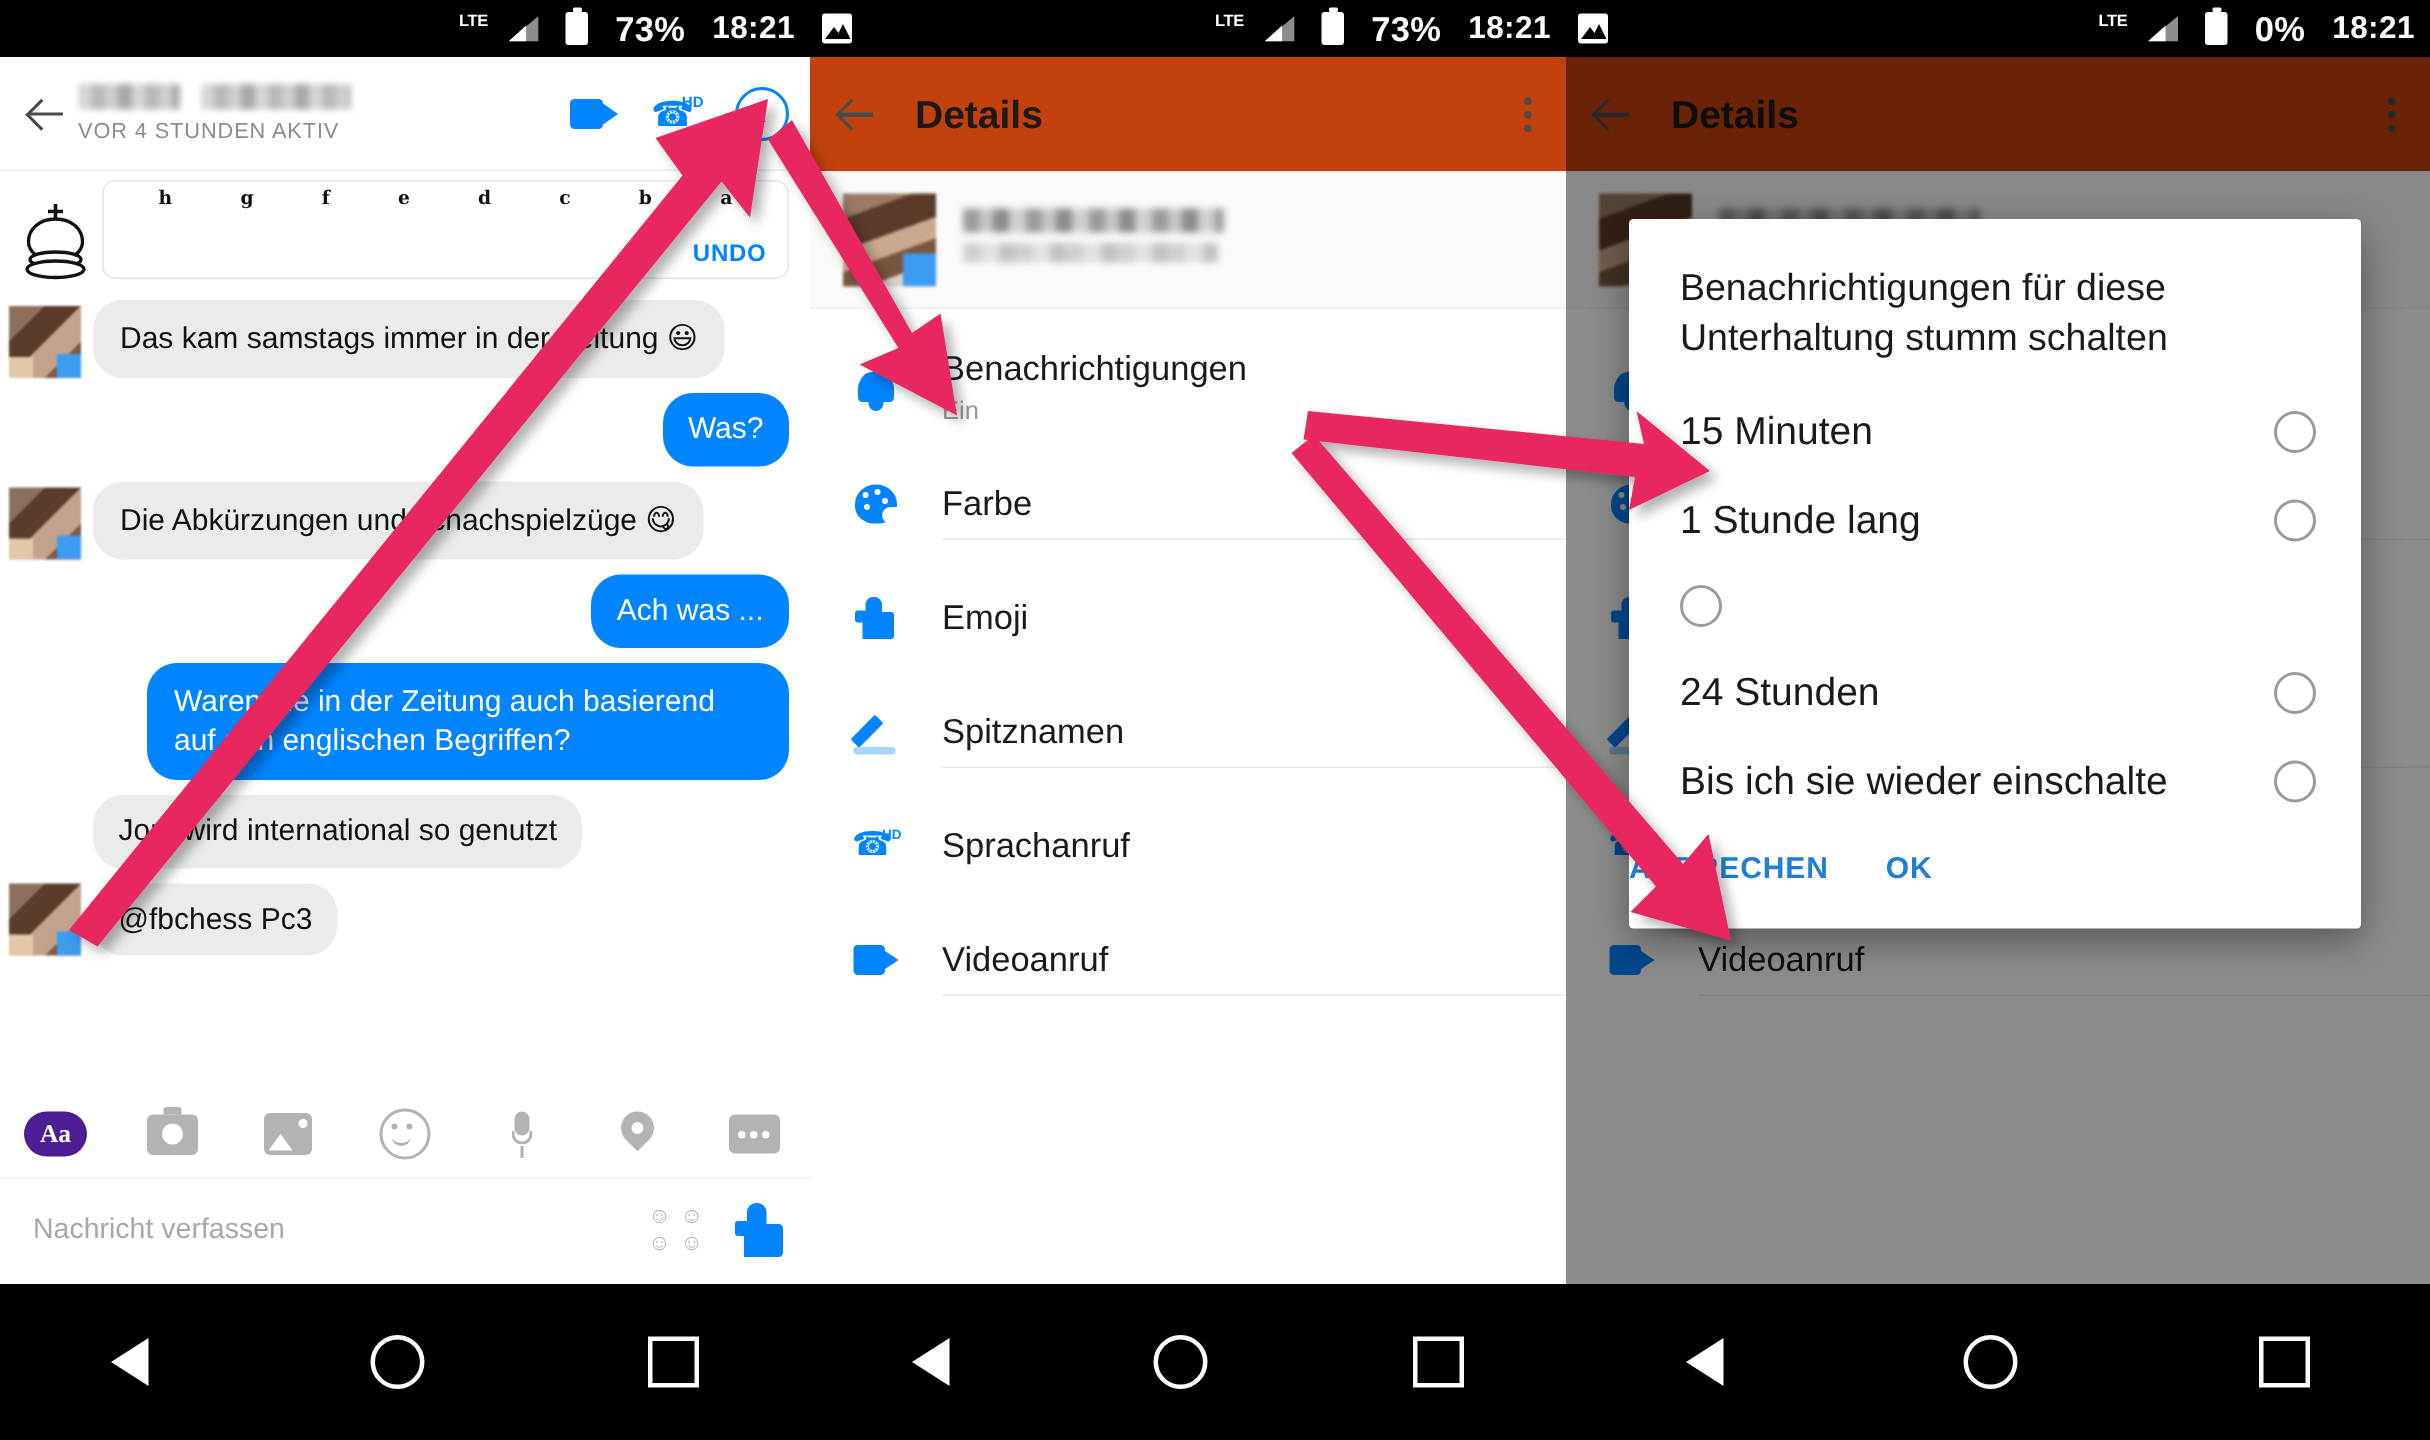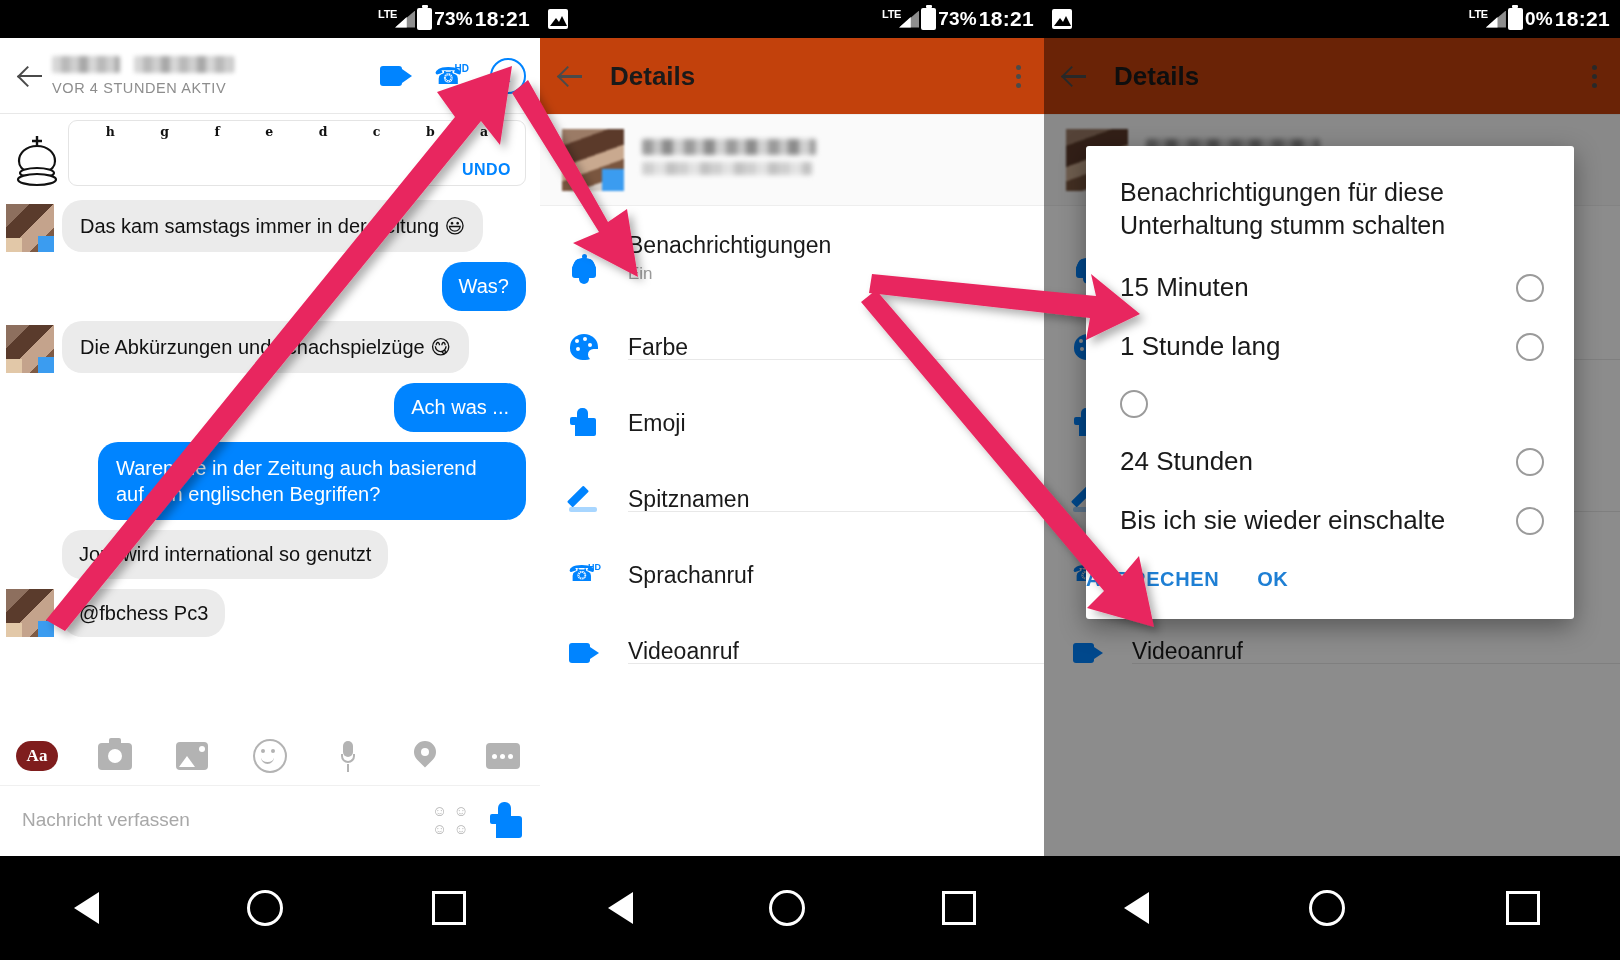--- a/index.html
+++ b/index.html
@@ -13,41 +13,41 @@
   .screen.s1{width:540px;}
   .screen.s2{width:504px;}
   .screen.s3{width:576px;}
 
   
   .statusbar{
     height:38px;background:#000;color:#fff;display:flex;align-items:center;
     justify-content:space-between;padding:0 10px 0 8px;box-sizing:border-box;
   }
   .sb-left{display:flex;align-items:center;gap:8px;}
-  .sb-right{display:flex;align-items:center;gap:2px;}
+  .sb-right{display:flex;align-items:center;gap:18px;}
   .photo-icon{
     width:20px;height:20px;background:#fff;border-radius:2px;position:relative;overflow:hidden;
   }
   .photo-icon::before{
     content:"";position:absolute;left:2px;bottom:3px;width:0;height:0;
     border-left:6px solid transparent;border-right:6px solid transparent;border-bottom:8px solid #000;
   }
   .photo-icon::after{
     content:"";position:absolute;left:9px;bottom:3px;width:0;height:0;
     border-left:5px solid transparent;border-right:5px solid transparent;border-bottom:10px solid #000;
   }
   .lte{font-size:11px;font-weight:bold;line-height:1;letter-spacing:-.3px;margin-right:-4px;position:relative;top:-5px;}
   .signal{width:20px;height:17px;position:relative;}
   .signal .full{position:absolute;inset:0;background:#8d8d8d;clip-path:polygon(0 100%,100% 0,100% 100%);}
   .signal .fill{position:absolute;inset:0;background:#fff;clip-path:polygon(0 100%,58% 38%,58% 100%);}
   .battery{
     width:11px;height:18px;border:2px solid #fff;border-radius:2px;position:relative;background:#fff;
   }
   .battery::before{content:"";position:absolute;top:-5px;left:2.5px;width:6px;height:3px;background:#fff;border-radius:1px;}
-  .sb-text{font-size:19px;font-weight:bold;letter-spacing:.2px;}
+  .sb-text{font-size:23px;font-weight:bold;letter-spacing:.2px;}
   .sb-time{font-size:21px;font-weight:bold;letter-spacing:.3px;}
 
   
   .chat-header{
     height:76px;display:flex;align-items:center;padding:0 14px;box-sizing:border-box;
     border-bottom:1px solid #e8e8e8;background:#fff;
   }
   .back-arrow{width:34px;height:34px;flex:none;position:relative;cursor:pointer;}
   .back-arrow::before{
     content:"";position:absolute;left:6px;top:16px;width:22px;height:2.5px;background:#4a4a4a;
@@ -107,21 +107,21 @@
     word-wrap:break-word;
   }
   .bubble.in{background:#ebebeb;color:#111;}
   .bubble.out{background:#0084ff;color:#fff;}
   .bubble.tight{padding:11px 17px;}
 
   
   .composer{position:absolute;left:0;right:0;bottom:104px;background:#fff;}
   .tools{display:flex;align-items:center;gap:0;padding:10px 8px 6px 8px;justify-content:space-between;}
   .tool{width:58px;height:46px;display:flex;align-items:center;justify-content:center;cursor:pointer;}
-  .aa{width:42px;height:30px;border-radius:15px;background:#7f1d1d;color:#fff;display:flex;
+  .aa{width:42px;height:30px;border-radius:15px;background:#4c1d95;color:#fff;display:flex;
      align-items:center;justify-content:center;font-size:17px;font-weight:bold;font-family:"Liberation Serif",serif;}
   .cam{width:34px;height:27px;background:#b3b3b3;border-radius:4px;position:relative;}
   .cam::before{content:"";position:absolute;left:11px;top:-5px;width:12px;height:5px;background:#b3b3b3;border-radius:2px 2px 0 0;}
   .cam::after{content:"";position:absolute;left:10px;top:6px;width:14px;height:14px;border-radius:50%;background:#fff;}
   .gal{width:32px;height:28px;background:#b3b3b3;border-radius:4px;position:relative;overflow:hidden;}
   .gal::before{content:"";position:absolute;left:3px;bottom:3px;width:0;height:0;
     border-left:8px solid transparent;border-right:8px solid transparent;border-bottom:11px solid #fff;}
   .gal::after{content:"";position:absolute;right:3px;top:4px;width:6px;height:6px;border-radius:50%;background:#fff;}
   .smiley{width:30px;height:30px;border:2.5px solid #b3b3b3;border-radius:50%;position:relative;}
   .smiley::before{content:"";position:absolute;left:6px;top:8px;width:4px;height:4px;border-radius:50%;background:#b3b3b3;
@@ -164,21 +164,21 @@
     filter:blur(1.2px);position:relative;overflow:hidden;
   }
   .profile-pic::after{content:"";position:absolute;right:0;bottom:0;width:22px;height:22px;background:#3b9cf0;}
   .profile-meta{margin-left:18px;}
   .blur-line{border-radius:2px;filter:blur(2.6px);margin-bottom:7px;
     background:repeating-linear-gradient(90deg,#9a9a9a 0 11px,#c6c6c6 11px 20px,#8b8b8b 20px 31px,#d0d0d0 31px 42px);}
   .blur-line.a{width:174px;height:16px;}
   .blur-line.b{width:170px;height:13px;background:repeating-linear-gradient(90deg,#cfcfcf 0 12px,#e2e2e2 12px 24px,#c2c2c2 24px 34px);}
 
   .list{padding:0;}
-  .list-item{display:flex;align-items:flex-end;padding:26px 0 0 0;position:relative;min-height:76px;box-sizing:border-box;}
+  .list-item{display:flex;align-items:center;padding:26px 0 0 0;position:relative;min-height:76px;box-sizing:border-box;}
   .li-icon{width:88px;flex:none;display:flex;justify-content:center;padding-top:2px;}
   .li-body{flex:1;padding-right:20px;}
   .li-title{font-size:23px;color:#1a1a1a;line-height:1.15;}
   .li-sub{font-size:17px;color:#9a9a9a;margin-top:6px;}
   .li-divider{position:absolute;left:88px;right:0;bottom:0;height:1px;background:#e8e8e8;}
 
   
   .ic-bell{width:26px;height:30px;position:relative;}
   .ic-bell::before{content:"";position:absolute;left:1px;top:3px;width:24px;height:21px;background:#0084ff;
     border-radius:12px 12px 3px 3px;clip-path:polygon(12% 100%,88% 100%,100% 100%,100% 45%,85% 10%,50% 0,15% 10%,0 45%,0 100%);}

